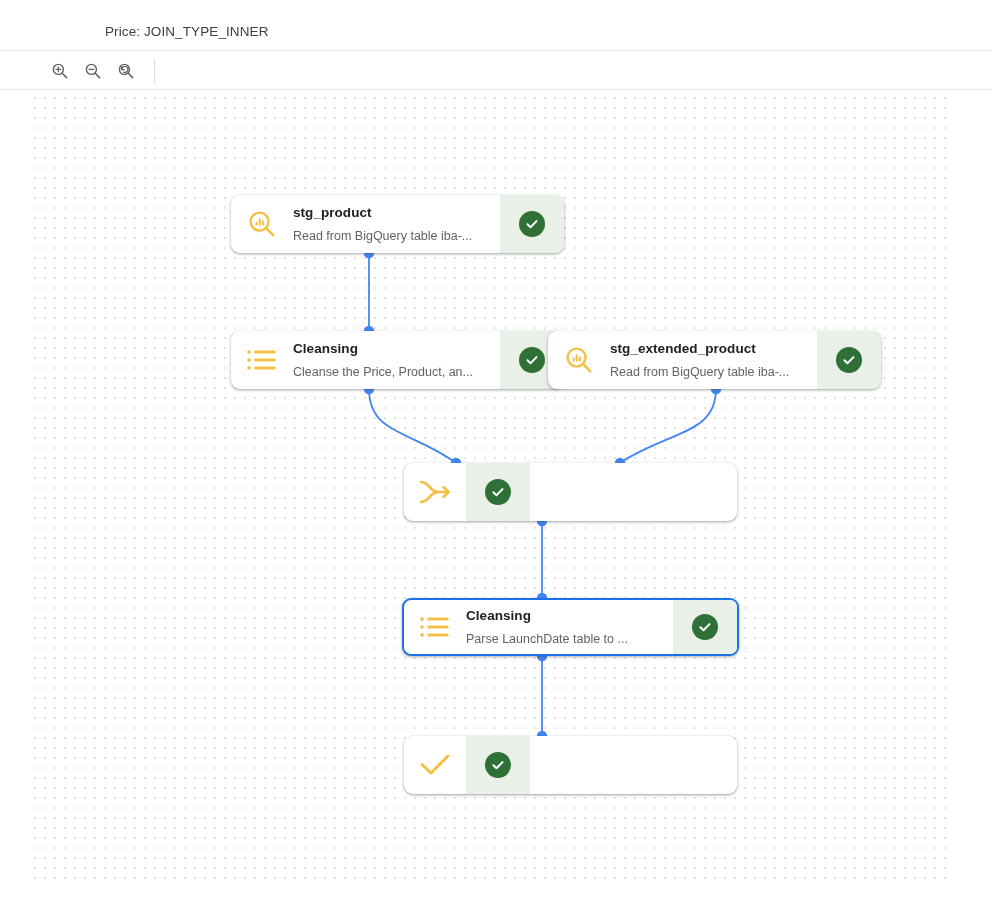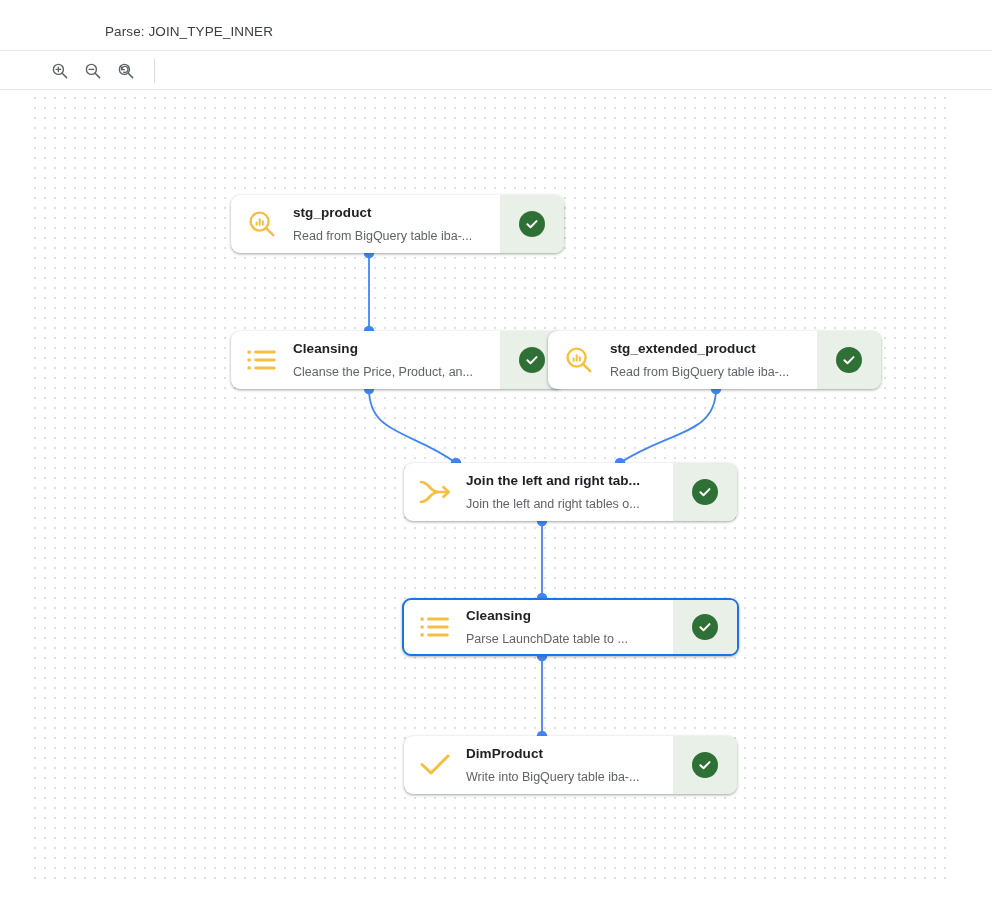--- a/index.html
+++ b/index.html
@@ -125,21 +125,21 @@
 
   <div id="header">
     <div id="breadcrumb">
       <span id="crumb-graph">Graph</span>
       <span id="crumb-chevron">
         <svg width="11" height="11" viewBox="0 0 11 11">
           <path d="M3 1.2 L7.6 5.5 L3 9.8" fill="none" stroke="#3c4043" stroke-width="1.9" stroke-linecap="round" stroke-linejoin="round"></path>
         </svg>
       </span>
     </div>
-    <div id="source-label">Parse: JOIN_TYPE_INNER</div>
+    <div id="source-label">Price: JOIN_TYPE_INNER</div>
   </div>
 
   <div id="toolbar">
     <button class="tool-btn" id="btn-zoom-in" title="Zoom in">
       <svg width="18" height="18" viewBox="0 0 18 18">
         <circle cx="7.4" cy="7.4" r="5" fill="none" stroke="#5f6368" stroke-width="1.4"></circle>
         <line x1="11.2" y1="11.2" x2="15.6" y2="15.6" stroke="#5f6368" stroke-width="1.5" stroke-linecap="round"></line>
         <line x1="5.1" y1="7.4" x2="9.7" y2="7.4" stroke="#5f6368" stroke-width="1.3" stroke-linecap="round"></line>
         <line x1="7.4" y1="5.1" x2="7.4" y2="9.7" stroke="#5f6368" stroke-width="1.3" stroke-linecap="round"></line>
       </svg>
@@ -250,24 +250,20 @@
         </div>
         <div class="node" style="left: 376px; top: 373px; width: 333px;">
           <div class="node-icon">
   <svg width="32" height="26" viewBox="0 0 32 26">
     <path d="M2 3 C 10 3, 11 13, 19 13" fill="none" stroke="currentColor" stroke-width="2.7" stroke-linecap="round"></path>
     <path d="M2 23 C 10 23, 11 13, 19 13" fill="none" stroke="currentColor" stroke-width="2.7" stroke-linecap="round"></path>
     <line x1="17" y1="13" x2="29" y2="13" stroke="currentColor" stroke-width="2.7" stroke-linecap="round"></line>
     <path d="M24.5 8.2 L29.6 13 L24.5 17.8" fill="none" stroke="currentColor" stroke-width="2.7" stroke-linecap="round" stroke-linejoin="round"></path>
   </svg>
 </div>
-          <div class="node-body">
-            <div class="node-title">Join the left and right tab...</div>
-            <div class="node-sub">Join the left and right tables o...</div>
-          </div>
           <div class="node-status">
             <div class="status-dot">
   <svg width="16" height="16" viewBox="0 0 16 16">
     <path d="M3.4 8.2 L6.5 11.2 L12.5 5.1" fill="none" stroke="#ffffff" stroke-width="2" stroke-linecap="round" stroke-linejoin="round"></path>
   </svg>
 </div>
           </div>
         </div>
         <div class="node selected" style="left: 374px; top: 508px; width: 337px;">
           <div class="node-icon">
@@ -291,24 +287,20 @@
   </svg>
 </div>
           </div>
         </div>
         <div class="node" style="left: 376px; top: 646px; width: 333px;">
           <div class="node-icon">
   <svg width="32" height="26" viewBox="0 0 32 26">
     <path d="M3 12.5 L12 21 L29 4" fill="none" stroke="currentColor" stroke-width="3" stroke-linecap="round" stroke-linejoin="round"></path>
   </svg>
 </div>
-          <div class="node-body">
-            <div class="node-title">DimProduct</div>
-            <div class="node-sub">Write into BigQuery table iba-...</div>
-          </div>
           <div class="node-status">
             <div class="status-dot">
   <svg width="16" height="16" viewBox="0 0 16 16">
     <path d="M3.4 8.2 L6.5 11.2 L12.5 5.1" fill="none" stroke="#ffffff" stroke-width="2" stroke-linecap="round" stroke-linejoin="round"></path>
   </svg>
 </div>
           </div>
         </div>
       </div>
   </div>

